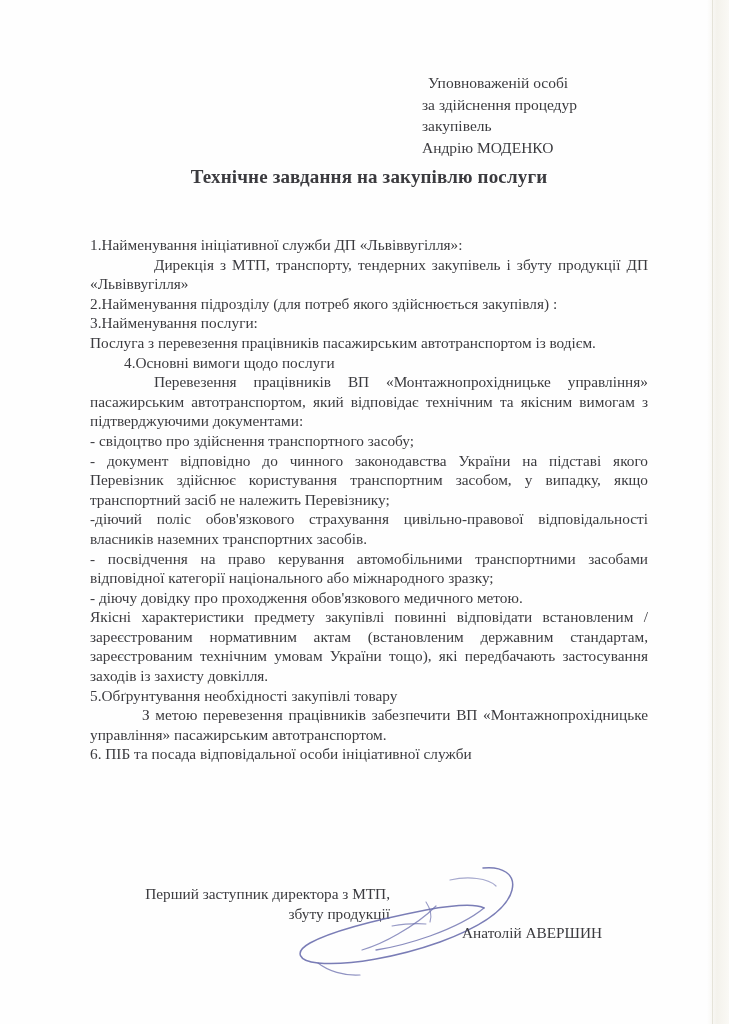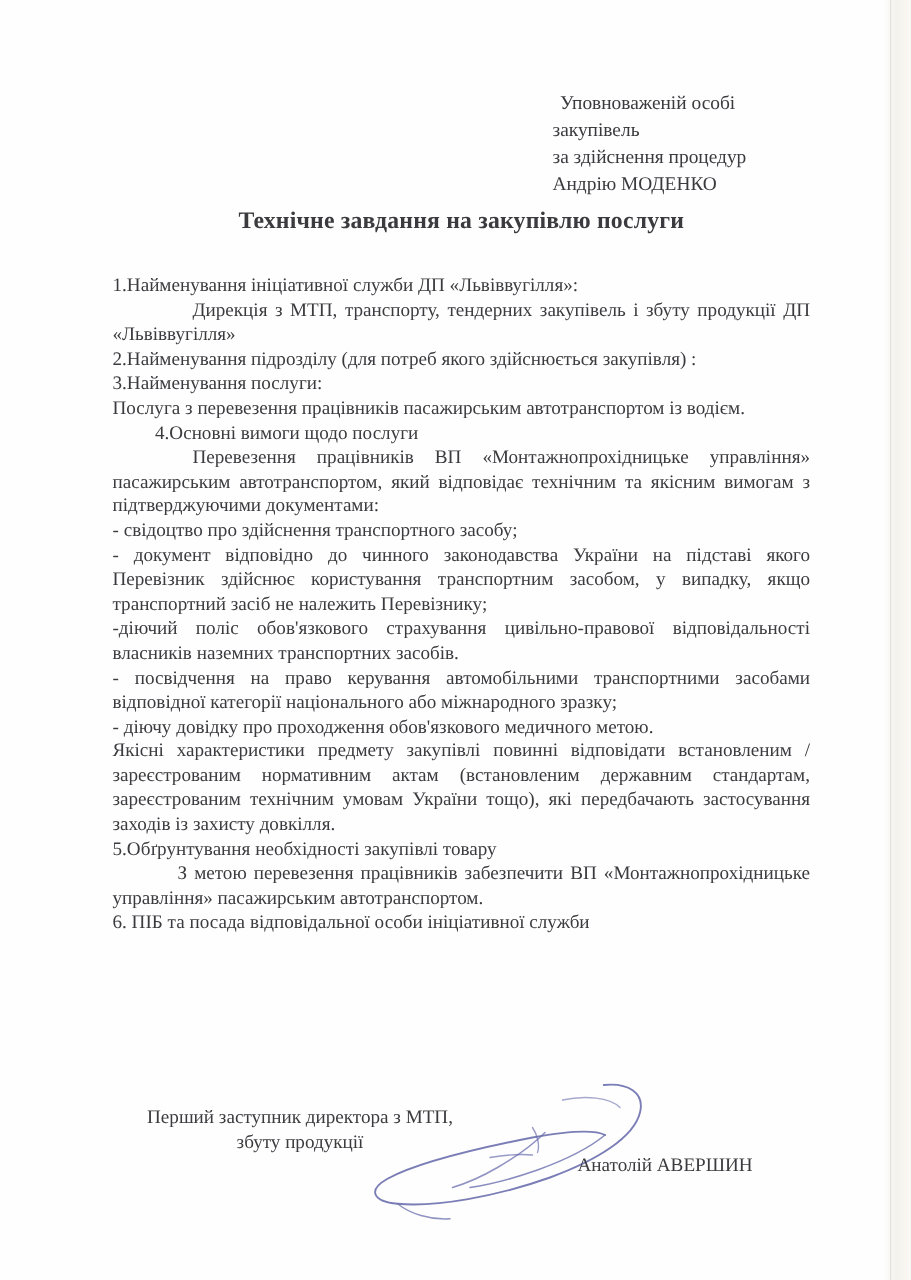--- a/index.html
+++ b/index.html
@@ -49,21 +49,21 @@
     position: absolute;
     left: 90px;
     top: 0;
     width: 558px;
     height: 1024px;
   }
 
   
   .addressee {
     position: absolute;
-    left: 352px;
+    left: 332px;
     top: 72px;
     width: 280px;
     font-size: 15.5px;
     line-height: 21.5px;
   }
   .addressee div:first-child { text-indent: 6px; }
 
   
   .doc-title {
     position: absolute;
@@ -73,21 +73,21 @@
     text-align: center;
     font-weight: bold;
     font-size: 19px;
     letter-spacing: 0.15px;
   }
 
   
   .body-block {
     position: absolute;
     left: 0;
-    top: 219px;
+    top: 235px;
     width: 558px;
     font-size: 15.3px;
     line-height: 19.6px;
   }
   .body-block p {
     margin: 0;
   }
   .p-just {
     text-align: justify;
     text-justify: inter-word;
@@ -106,21 +106,21 @@
     top: 884px;
     width: 558px;
     font-size: 15.3px;
     line-height: 19.6px;
   }
   .sig-role {
     position: absolute;
     left: 0;
     top: 0;
     width: 300px;
-    text-align: center;
+    text-align: right;
   }
   .sig-name {
     position: absolute;
     left: 372px;
     top: 39px;
     white-space: nowrap;
   }
   .sig-ink {
     position: absolute;
     left: 150px;
@@ -132,22 +132,22 @@
 </style>
 </head>
 <body>
 
 <div class="page">
 
   <div class="content">
 
     <div class="addressee">
       <div>Уповноваженій особі</div>
+      <div>за здійснення процедур</div>
       <div>закупівель</div>
-      <div>за здійснення процедур</div>
       <div>Андрію МОДЕНКО</div>
     </div>
 
     <div class="doc-title">Технічне завдання на закупівлю послуги</div>
 
     <div class="body-block">
 
       <p class="p-left">1.Найменування ініціативної служби ДП «Львіввугілля»:</p>
       <p class="p-just ind-3">Дирекція з МТП, транспорту, тендерних закупівель і збуту продукції  ДП «Львіввугілля»</p>
 

